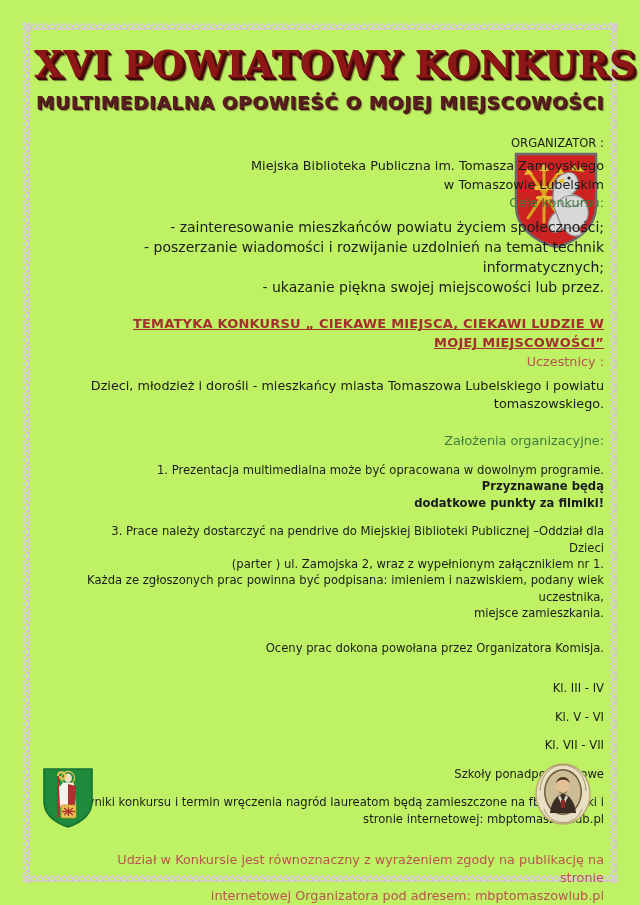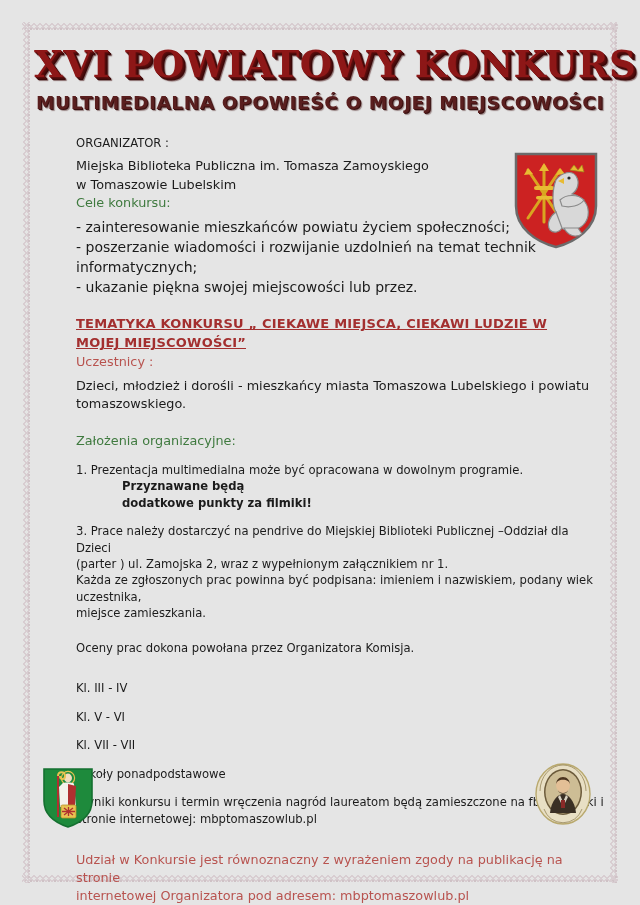--- a/index.html
+++ b/index.html
@@ -9,21 +9,21 @@
   }
   body {
     font-family: "DejaVu Sans", sans-serif;
     -webkit-font-smoothing: antialiased;
   }
 
   .page {
     position: relative;
     width: 640px;
     height: 905px;
-    background: #e5e5e5;
+    background: #bef264;
     overflow: hidden;
     box-sizing: border-box;
     padding-left: 16px;
   }
 
   
   .deco-border {
     position: absolute;
     left: 22px;
     top: 22px;
@@ -95,20 +95,21 @@
     text-shadow:
       1px 1px 0 #3a1010,
       2px 2px 1px rgba(60,16,16,0.45);
   }
 
   
   .body-area {
     position: relative;
     margin-top: 22px;
     padding: 0 2px 0 42px;
+    text-align: right;
   }
   .ln {
     font-family: "DejaVu Sans", sans-serif;
     font-size: 11.6px;
     color: #1b1b1b;
     line-height: 1.42;
     margin: 0;
   }
   .lg  { font-size: 12.8px; }
   .sm  { font-size: 14px; }

